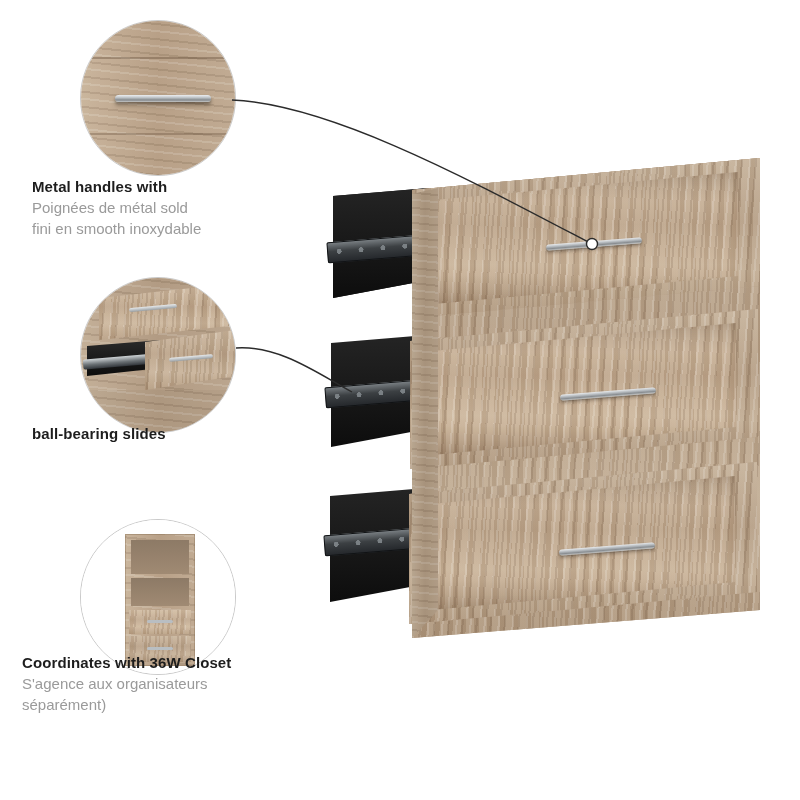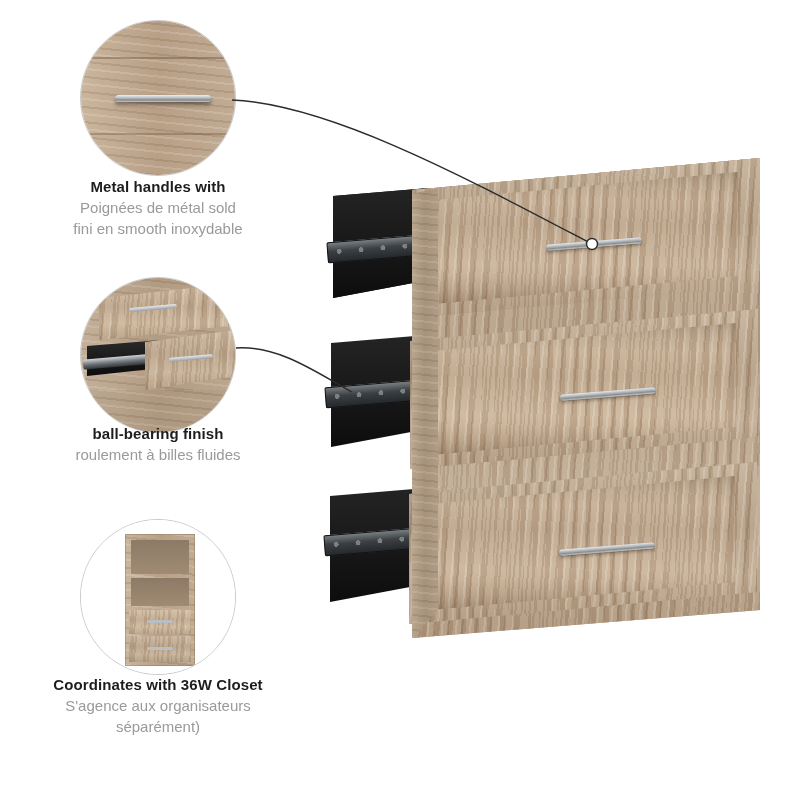--- a/index.html
+++ b/index.html
@@ -56,21 +56,20 @@
         rgba(90,65,45,0.15) 7px,
         rgba(90,65,45,0.15) 9px,
         rgba(0,0,0,0.00) 9px,
         rgba(0,0,0,0.00) 15px),
       linear-gradient(90deg, #c6b29a 0%, #b49d84 50%, #bda890 100%);
   }
 
   
   .caption {
     position: absolute;
-    text-align: center;
     line-height: 1.25;
   }
   .caption .en {
     color: #1d1d1d;
     font-size: 15px;
     font-weight: bold;
     letter-spacing: .1px;
   }
   .caption .fr {
     color: #9a9a9a;
@@ -212,38 +211,37 @@
     <div style="position:absolute;left:6px;top:62px;width:74px;height:36px;background:linear-gradient(180deg,#2a2a2a,#0c0c0c);clip-path:polygon(0 6px,74px 0,74px 28px,0 36px);"></div>
     <div style="position:absolute;left:2px;top:78px;width:86px;height:10px;transform:rotate(-5deg);background:linear-gradient(180deg,#cfd4d7,#6a7074 55%,#31353a);border-radius:2px;"></div>
 
     <div class="wood" style="position:absolute;left:64px;top:52px;width:90px;height:60px;clip-path:polygon(0 12px,90px 0,90px 46px,0 60px);filter:brightness(1.03);"></div>
     <div style="position:absolute;left:88px;top:78px;width:44px;height:4px;transform:rotate(-5deg);background:linear-gradient(180deg,#e6e9eb,#9aa0a4);border-radius:2px;"></div>
 
     <div class="wood-v" style="position:absolute;left:0;top:112px;width:156px;height:44px;filter:brightness(.96);"></div>
   </div>
 
   <div class="caption" style="left:32px;top:425px;width:252px;">
-    <div class="en">ball-bearing finish</div>
-    <div class="fr">roulement à billes fluides</div>
+    <div class="en">ball-bearing slides</div>
   </div>
 
   <div class="callout-circle" style="left:80px;top:519px;width:156px;height:156px;">
     <div style="position:absolute;inset:0;background:#ffffff;"></div>
 
     <div class="wood-v" style="position:absolute;left:44px;top:14px;width:70px;height:132px;filter:brightness(1.02);box-shadow:0 0 0 1px rgba(120,95,70,.35) inset;"></div>
 
     <div style="position:absolute;left:50px;top:20px;width:58px;height:34px;background:linear-gradient(180deg,#8d7a66,#a08a73);"></div>
     <div style="position:absolute;left:50px;top:58px;width:58px;height:28px;background:linear-gradient(180deg,#8d7a66,#a08a73);"></div>
     <div class="wood" style="position:absolute;left:48px;top:90px;width:62px;height:24px;filter:brightness(1.06);"></div>
     <div class="wood" style="position:absolute;left:48px;top:116px;width:62px;height:26px;filter:brightness(1.02);"></div>
     <div style="position:absolute;left:66px;top:100px;width:26px;height:3px;background:#b9bec2;border-radius:2px;"></div>
     <div style="position:absolute;left:66px;top:127px;width:26px;height:3px;background:#b9bec2;border-radius:2px;"></div>
   </div>
 
-  <div class="caption" style="left:22px;top:676px;width:272px;">
+  <div class="caption" style="left:22px;top:654px;width:272px;">
     <div class="en">Coordinates with 36W Closet</div>
     <div class="fr">S'agence aux organisateurs</div>
     <div class="fr">séparément)</div>
   </div>
 
   <svg id="leaders" viewBox="0 0 800 800">
 
     <path d="M232 100 C 330 104, 470 180, 590 243" fill="none" stroke="#2b2b2b" stroke-width="1.4"></path>
     <circle cx="592" cy="244" r="5.5" fill="#ffffff" stroke="#2b2b2b" stroke-width="1.4"></circle>
 

